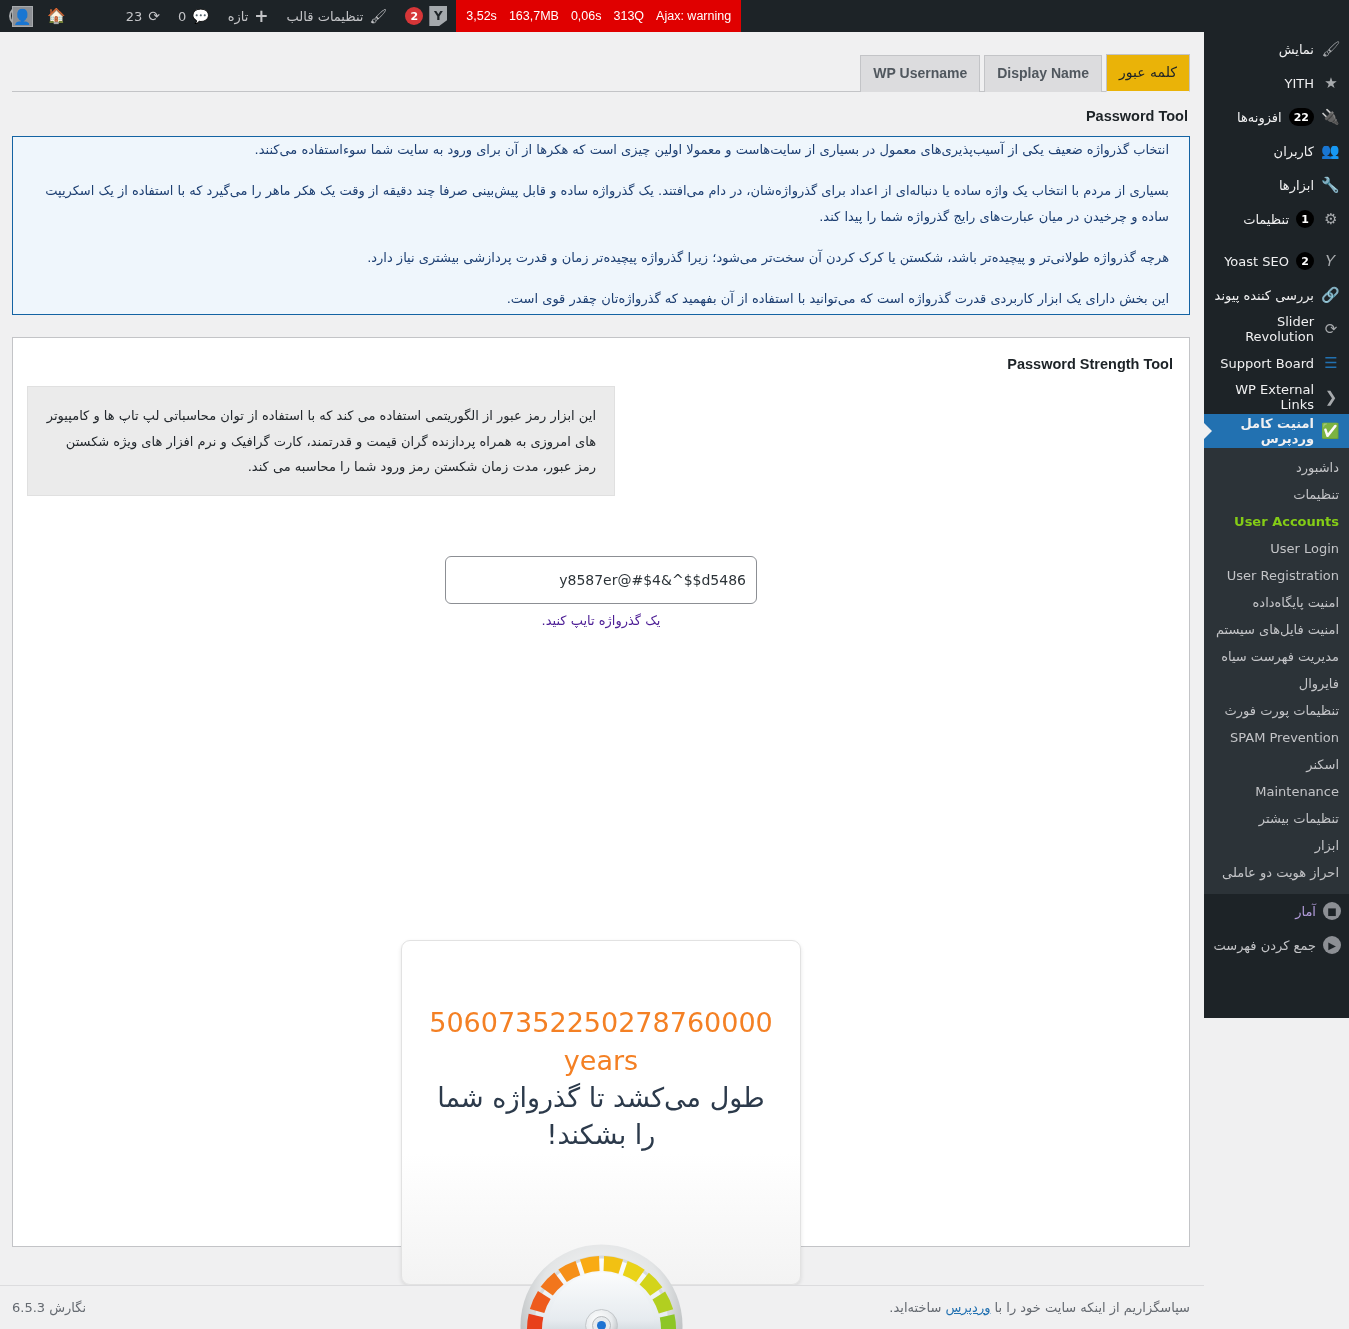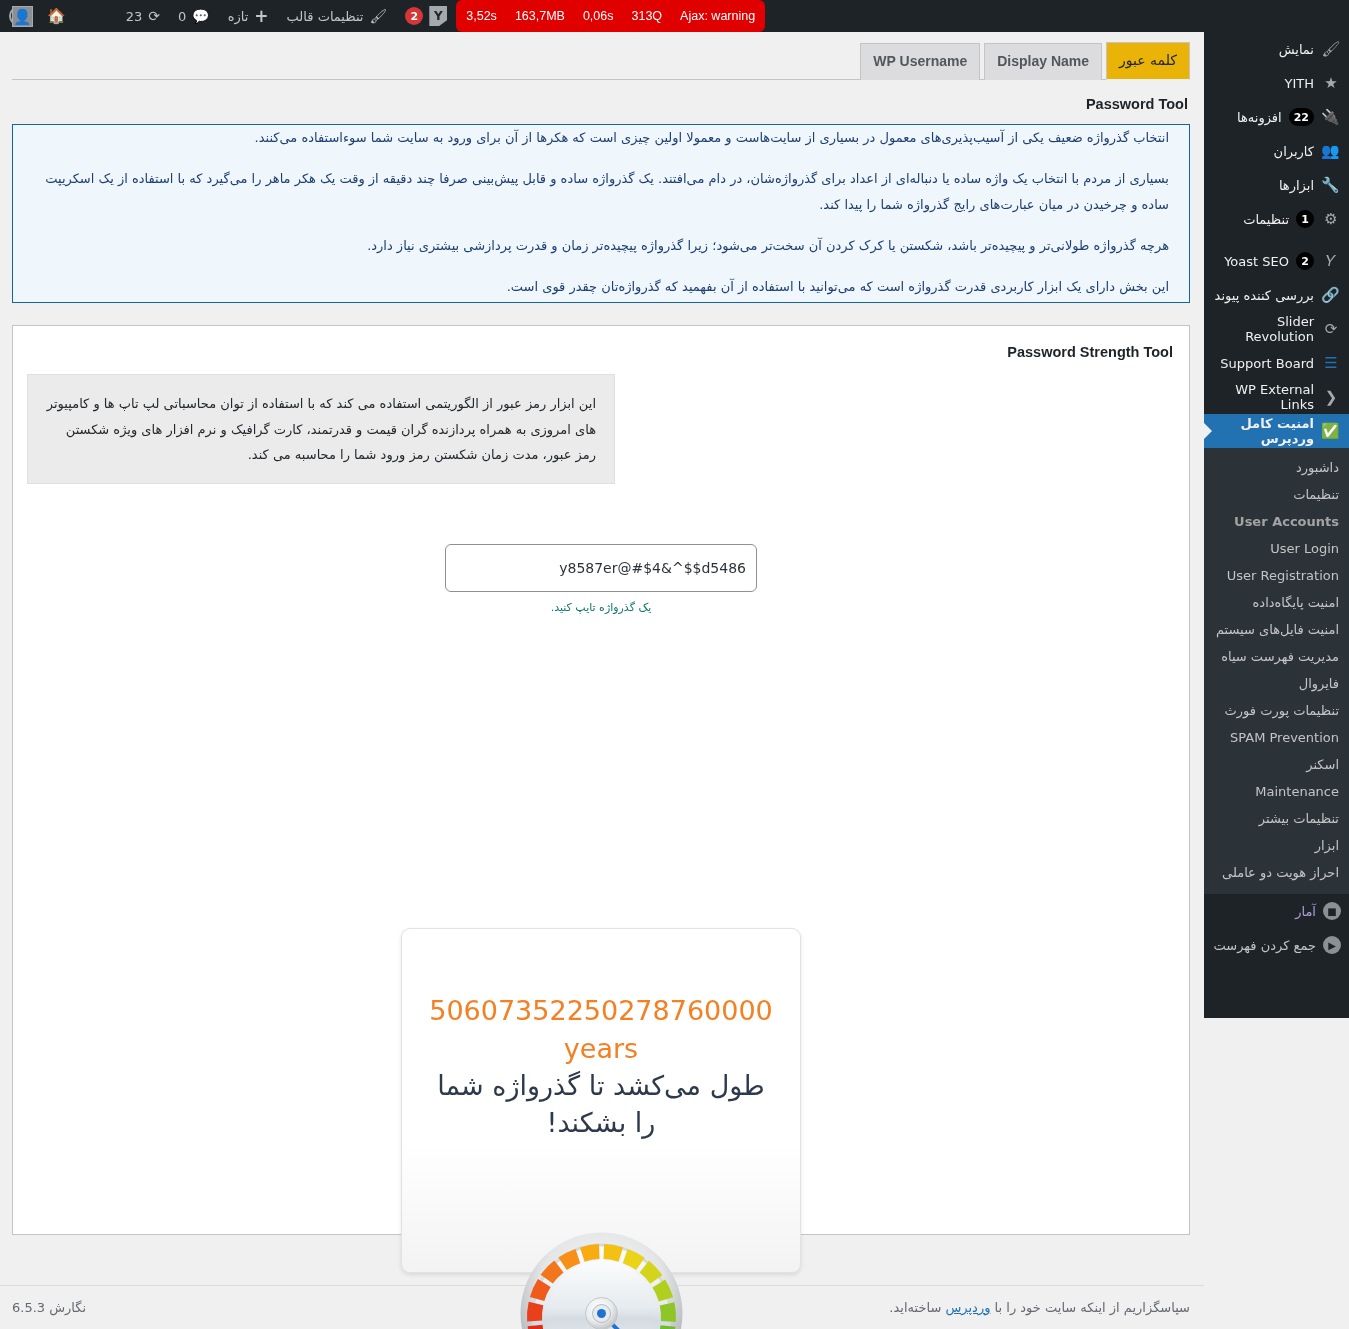--- a/index.html
+++ b/index.html
@@ -54,24 +54,23 @@
     font-size: 12px; color: #1d2327; line-height: 20px; font-weight: bold;
   }
   .ab-badge {
     display: inline-flex; align-items: center; justify-content: center;
     min-width: 18px; height: 18px; padding: 0 5px;
     border-radius: 9px; background: #d63638; color: #fff;
     font-size: 11px; font-weight: bold;
   }
   .ab-debug {
     display: flex; flex-direction: row-reverse; align-items: center;
-    gap: 18px; background: #e00000; color: #fff;
+    gap: 12px; background: #e00000; color: #fff;
     padding: 0 10px; height: 32px; font-size: 12.5px;
     font-family: "Liberation Sans", sans-serif;
-    border-radius: 6px;
   }
   .ab-debug span { white-space: nowrap; }
   #ab-avatar {
     position: absolute; left: 12px; top: 6px;
     width: 21px; height: 21px; background: #8c8f94;
     border: 1px solid #a7aaad;
   }
   #ab-avatar::after {
     content: "\1F464"; position: absolute; inset: 0;
     font-size: 15px; text-align: center; line-height: 20px; color: #dcdcde;
@@ -111,21 +110,21 @@
     display: inline-flex; align-items: center; justify-content: center;
     min-width: 18px; height: 18px; padding: 0 5px; border-radius: 9px;
     background: #000000; color: #fff; font-size: 11px; font-weight: bold;
   }
   .submenu { background: #2c3338; padding: 6px 0 8px; }
   .submenu .sub-item {
     display: block; text-align: right;
     padding: 6px 10px 6px 6px; color: #c3c4c7; font-size: 13px;
     white-space: nowrap; overflow: visible;
   }
-  .submenu .sub-item.current { color: #a3a3a3; font-weight: bold; }
+  .submenu .sub-item.current { color: #84cc16; font-weight: bold; }
   .menu-sep { height: 8px; }
   .menu-stats {
     display: flex; align-items: center; gap: 7px;
     height: 34px; padding: 0 8px; color: #b39ddb;
   }
   .menu-stats .m-label { flex:1; text-align:right; }
   .circ-ico {
     width: 18px; height: 18px; border-radius: 50%;
     background: #8c8f94; flex: 0 0 18px;
     display: flex; align-items: center; justify-content: center;
@@ -143,21 +142,21 @@
     height: 1297px; background: #f0f0f1;
     overflow: hidden;
   }
   #wpbody { padding: 0 14px 0 12px; }
 
   
   .nav-tab-wrapper {
     display: flex; flex-direction: row; justify-content: flex-start;
     align-items: flex-end; gap: 0;
     border-bottom: 1px solid #c3c4c7;
-    padding-top: 9px; height: 48px;
+    padding-top: 9px; height: 60px;
     margin: 0 0 0 0;
     direction: ltr; justify-content: flex-end; padding-left: 0; padding-right: 0;
   }
   .nav-tab {
     background: #dcdcde; border: 1px solid #c3c4c7; border-bottom: none;
     color: #50575e; font-size: 14px; font-weight: 600;
     padding: 6px 12px 8px; margin: 0 0 -1px 4px;
     line-height: 22px; white-space: nowrap;
     font-family: "Liberation Sans", sans-serif;
   }
@@ -203,21 +202,21 @@
 
   .pw-input-wrap { text-align: center; margin-top: 60px; }
   .pw-input {
     width: 312px; height: 48px; padding: 4px 10px;
     border: 1px solid #8c8f94; border-radius: 6px;
     font-size: 14px; color: #2c3338; text-align: right; direction: ltr;
     background: #fff; outline: none;
     font-family: "DejaVu Sans", sans-serif;
   }
   .pw-hint {
-    text-align: center; font-size: 11px; color: #0f766e;
+    text-align: center; font-size: 13px; color: #4c1d95;
     margin-top: 9px;
   }
 
   
   .result-card {
     position: absolute; left: 0; right: 0; margin: 0 auto;
     top: 602px; width: 400px; height: 345px;
     border: 1px solid #e2e2e2; border-radius: 9px;
     background: linear-gradient(180deg, #ffffff 0%, #ffffff 62%, #f3f3f3 100%);
     box-shadow: 0 2px 4px rgba(0,0,0,.10);

